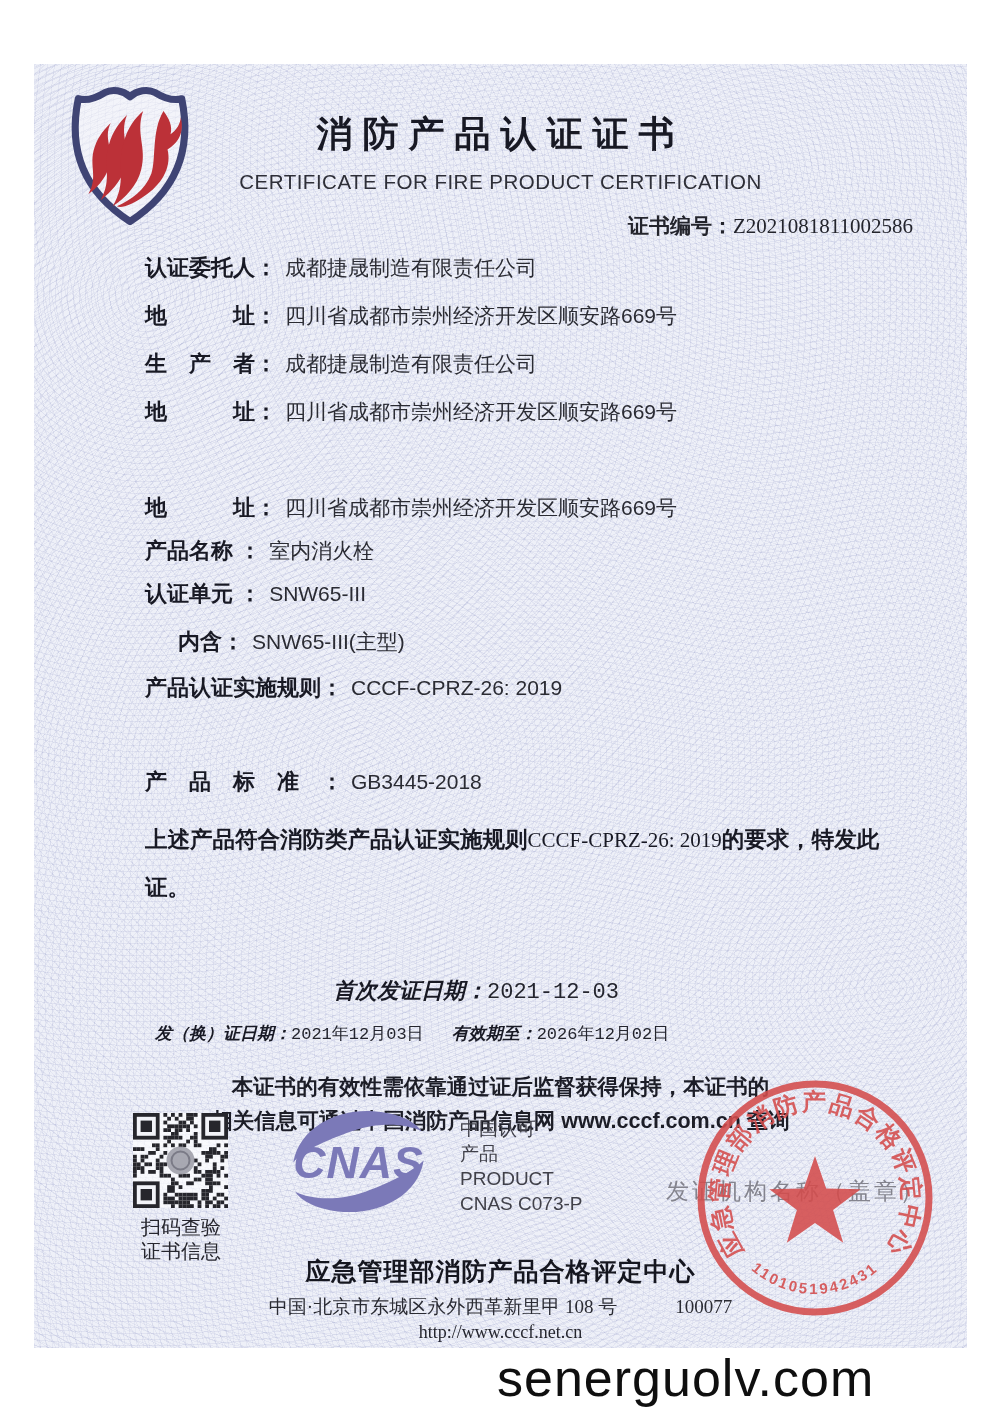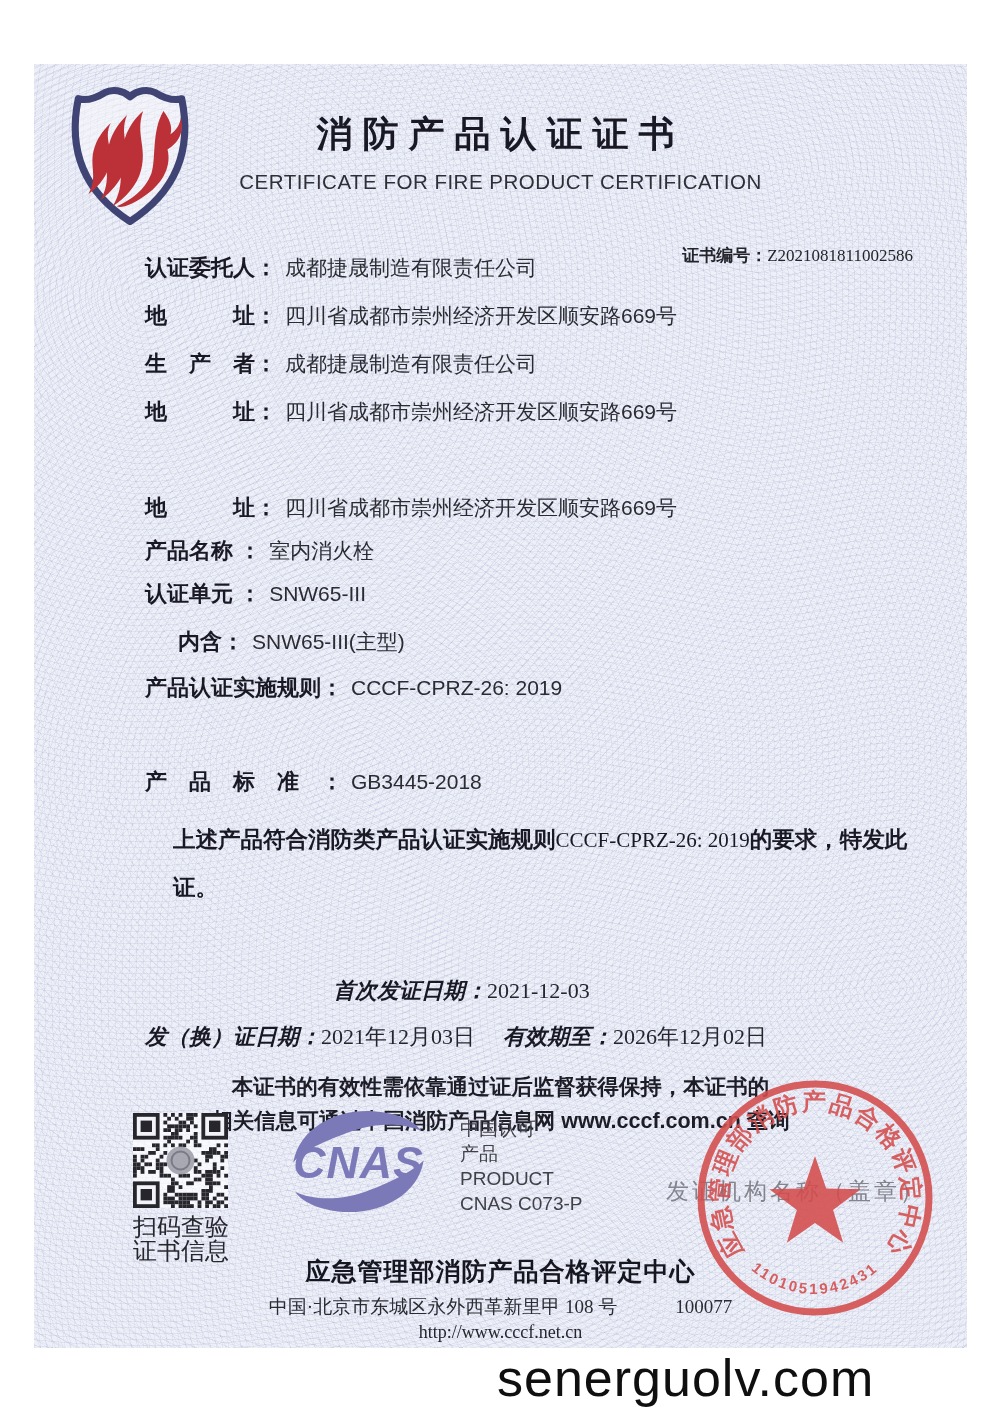--- a/index.html
+++ b/index.html
@@ -12,38 +12,38 @@
           repeating-radial-gradient(circle at 12% 18%, rgba(108,116,178,.11) 0 1px, transparent 1px 6px),
           repeating-radial-gradient(circle at 78% 8%,  rgba(108,116,178,.09) 0 1px, transparent 1px 7px),
           repeating-radial-gradient(circle at 35% 55%, rgba(108,116,178,.08) 0 1px, transparent 1px 6px),
           repeating-radial-gradient(circle at 92% 72%, rgba(108,116,178,.09) 0 1px, transparent 1px 7px),
           repeating-radial-gradient(circle at 55% 95%, rgba(108,116,178,.08) 0 1px, transparent 1px 6px);}
   .abs{position:absolute;}
   .ctr{left:0;right:0;text-align:center;}
   #logo{left:24px;top:16px;width:144px;height:148px;}
   #title{top:46px;font-size:36px;font-weight:700;letter-spacing:10px;color:#181924;}
   #subtitle{top:106px;font-size:20.5px;letter-spacing:.5px;color:#2e2f38;}
-  #certno{top:148px;right:54px;font-size:17px;color:#23242c;margin-top:32px;}
+  #certno{top:148px;right:54px;font-size:21px;color:#23242c;}
   #certno .lb{font-weight:600;font-family:"Liberation Serif","DejaVu Serif",serif;}
   #certno .vl{font-family:"Liberation Serif","DejaVu Serif",serif;}
   .row{position:absolute;left:111px;white-space:nowrap;}
   .flabel{font-size:22px;font-weight:700;color:#181924;margin-right:8px;}
   .fvalue{font-size:21px;color:#2a2b33;font-family:Liberation Sans, sans-serif;}
-  #statement{left:111px;top:752px;width:778px;font-size:22.5px;line-height:48px;color:#181924;margin-left:28px;}
+  #statement{left:111px;top:752px;width:778px;font-size:22.5px;line-height:48px;color:#181924;}
   #statement .b{font-weight:700;}
   #statement .v{font-family:"Liberation Serif","DejaVu Serif",serif;font-size:21px;font-weight:400;}
   #firstissue{left:299px;top:912px;font-size:22px;white-space:nowrap;}
-  #issueline{left:111px;top:958px;font-size:22px;white-space:nowrap;text-align:right;}
+  #issueline{left:121px;top:958px;font-size:17px;white-space:nowrap;text-align:right;}
   .blb{font-weight:700;color:#181924;font-style:italic;}
-  .dval{font-family:Liberation Serif, serif;color:#24252e;}
+  .dval{font-family:Liberation Mono, monospace;color:#24252e;}
   .gap{display:inline-block;width:28px;}
   #notice1{top:1008px;font-size:21.5px;font-weight:600;color:#1c1d27;}
   #notice2{top:1042px;font-size:21.5px;font-weight:600;color:#1c1d27;}
   #qrbox{left:99px;top:1049px;width:95px;height:95px;}
-  #qrcap{left:74px;top:1151px;width:146px;text-align:center;font-size:24px;line-height:24px;color:#26262e;}
+  #qrcap{left:74px;top:1151px;width:146px;text-align:center;font-size:20px;line-height:24px;color:#26262e;}
   #cnaslogo{left:251px;top:1044px;width:147px;height:107px;}
   #cnastext{left:426px;top:1052px;font-size:19px;line-height:25px;color:#404049;}
   #stamplabel{left:632px;top:1112px;font-size:23px;letter-spacing:3px;color:#84848e;
               font-family:"Liberation Serif","DejaVu Serif",serif;}
   #stamp{left:659px;top:1012px;width:244px;height:244px;opacity:.88;}
   #orgname{top:1191px;font-size:25px;font-weight:700;color:#15161f;letter-spacing:1px;}
   #orgaddr{top:1230px;font-size:19px;color:#2a2b33;font-family:"Liberation Serif","DejaVu Serif",serif;}
   #orgaddr .gap2{display:inline-block;width:58px;}
   #orgurl{top:1258px;font-size:18px;color:#24252e;font-family:"Liberation Serif","DejaVu Serif",serif;}
   #watermark{left:497px;top:1348px;font-size:52px;color:#0f0f0f;letter-spacing:1px;text-align:right;}

